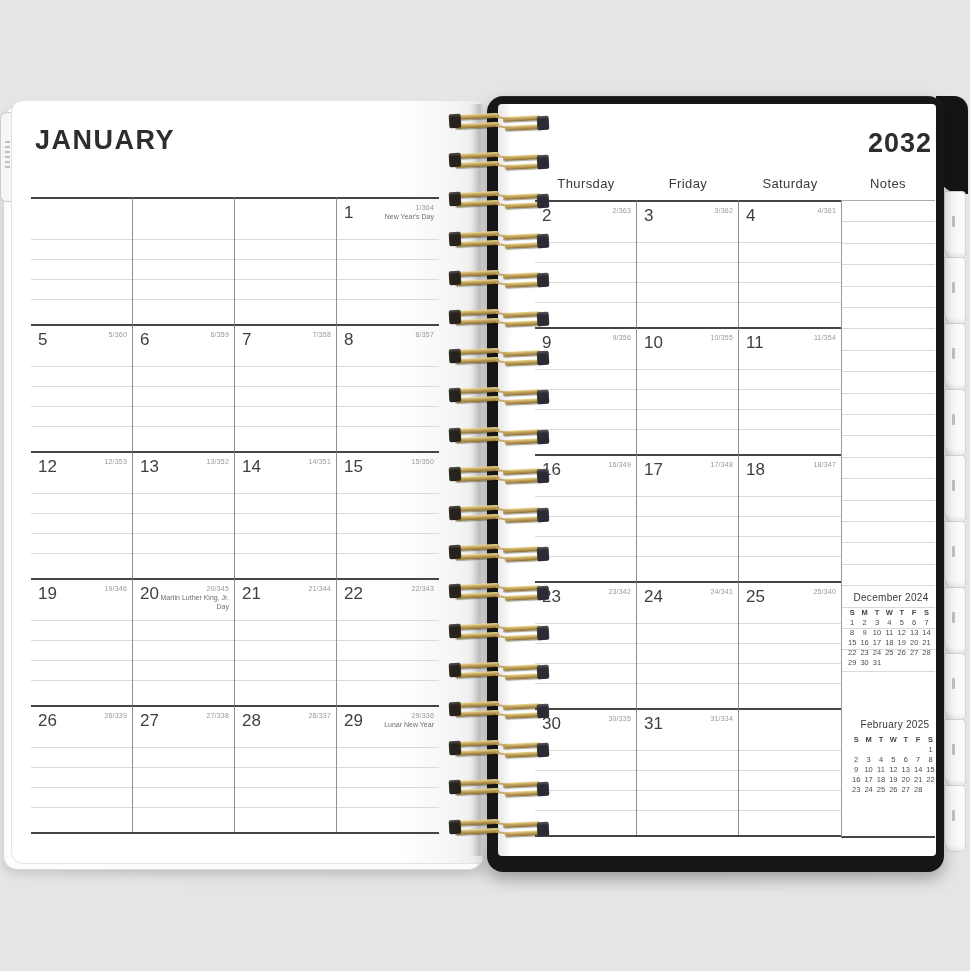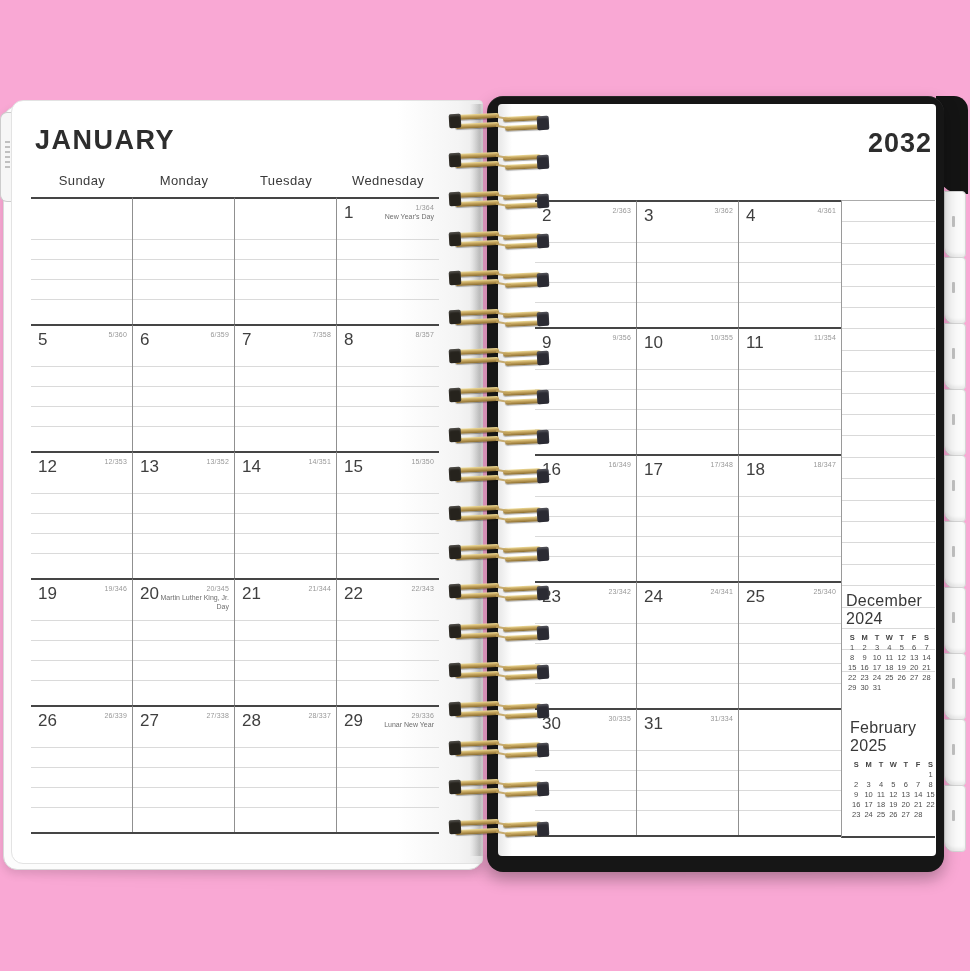--- a/index.html
+++ b/index.html
@@ -1,16 +1,16 @@
 <!DOCTYPE html>
 <html><head>
 <meta charset="utf-8">
 <style>
   html,body{margin:0;padding:0;background:#ffffff;}
-  #stage{position:relative;width:970px;height:971px;background:#f9a8d4;overflow:hidden;
+  #stage{position:relative;width:970px;height:971px;background:#e5e5e5;overflow:hidden;
          font-family:"Liberation Sans", sans-serif;}
   .abs{position:absolute;}
 
   
   .floor-shadow{left:25px;top:858px;width:920px;height:16px;background:rgba(0,0,0,.08);
                 filter:blur(9px);border-radius:50%;}
 
   
   .under-page{left:3px;top:106px;width:478px;height:762px;background:#fcfcfc;
               border:1px solid #d9d9d9;border-radius:14px;box-shadow:0 4px 10px rgba(0,0,0,.12);}
@@ -64,21 +64,21 @@
   
   .notes-col{left:343px;top:96px;width:93px;height:635px;border-left:1px solid #9a9a9a;
              border-top:1px solid #ababab;border-bottom:2px solid #454545;}
   .notes-rules{position:absolute;left:0;top:0;width:100%;height:482px;
              background:repeating-linear-gradient(to bottom,transparent 0 20.4px,#d9d9d9 20.4px 21.4px);}
 
   
   .mini-cal{position:absolute;width:90px;}
   .mini-dec{left:348px;top:488px;}
   .mini-feb{left:352px;top:615px;}
-  .mc-title{font-size:16px;color:#383838;letter-spacing:.3px;margin-bottom:4px;}
+  .mc-title{font-size:10px;color:#383838;letter-spacing:.3px;margin-bottom:4px;text-align:center;}
   .mc-grid{display:grid;grid-template-columns:repeat(7,12.4px);justify-items:center;
            font-size:7.5px;line-height:10px;color:#4c4c4c;}
   .mc-l{font-weight:700;color:#454545;line-height:11px;}
 
   
   #spiral{left:449px;top:102px;width:100px;height:756px;}
   .coil{position:absolute;left:0;width:100px;height:22px;}
   .cw{position:absolute;height:5px;border-radius:3px;
       background:linear-gradient(180deg,#eedc9a 0%,#c3a35c 45%,#8a6c2f 100%);
       box-shadow:0 1px 1px rgba(0,0,0,.35);}
@@ -100,26 +100,20 @@
 
   <div class="abs floor-shadow"></div>
 
   <div class="abs under-page"></div>
   <div class="abs jan-tab">
     <div class="tab-mark"></div>
   </div>
 
   <div class="abs page-left">
     <div class="abs month-title">JANUARY</div>
-    <div class="abs dow-row dow-left">
-      <div class="dh">Sunday</div>
-      <div class="dh">Monday</div>
-      <div class="dh">Tuesday</div>
-      <div class="dh">Wednesday</div>
-    </div>
     <div class="abs month-grid" id="left-grid">
         <div class="cell vline"></div>
         <div class="cell vline"></div>
         <div class="cell vline"></div>
         <div class="cell">
           <div class="date-num">1</div>
           <div class="doy">1/364</div>
           <div class="note">New Year's Day</div>
         </div>
         <div class="cell vline">
@@ -222,20 +216,26 @@
         <div class="tab-text-mark"></div>
       </div>
       <div class="stack-seg">
         <div class="tab-text-mark"></div>
       </div>
     </div>
   <div class="abs cover"></div>
 
   <div class="abs page-right">
     <div class="abs year-title">2032</div>
+    <div class="abs dow-row dow-right">
+      <div class="dh">Thursday</div>
+      <div class="dh">Friday</div>
+      <div class="dh">Saturday</div>
+      <div class="dh">Notes</div>
+    </div>
     <div class="abs month-grid" id="right-grid">
         <div class="cell vline">
           <div class="date-num">2</div>
           <div class="doy">2/363</div>
         </div>
         <div class="cell vline">
           <div class="date-num">3</div>
           <div class="doy">3/362</div>
         </div>
         <div class="cell">

